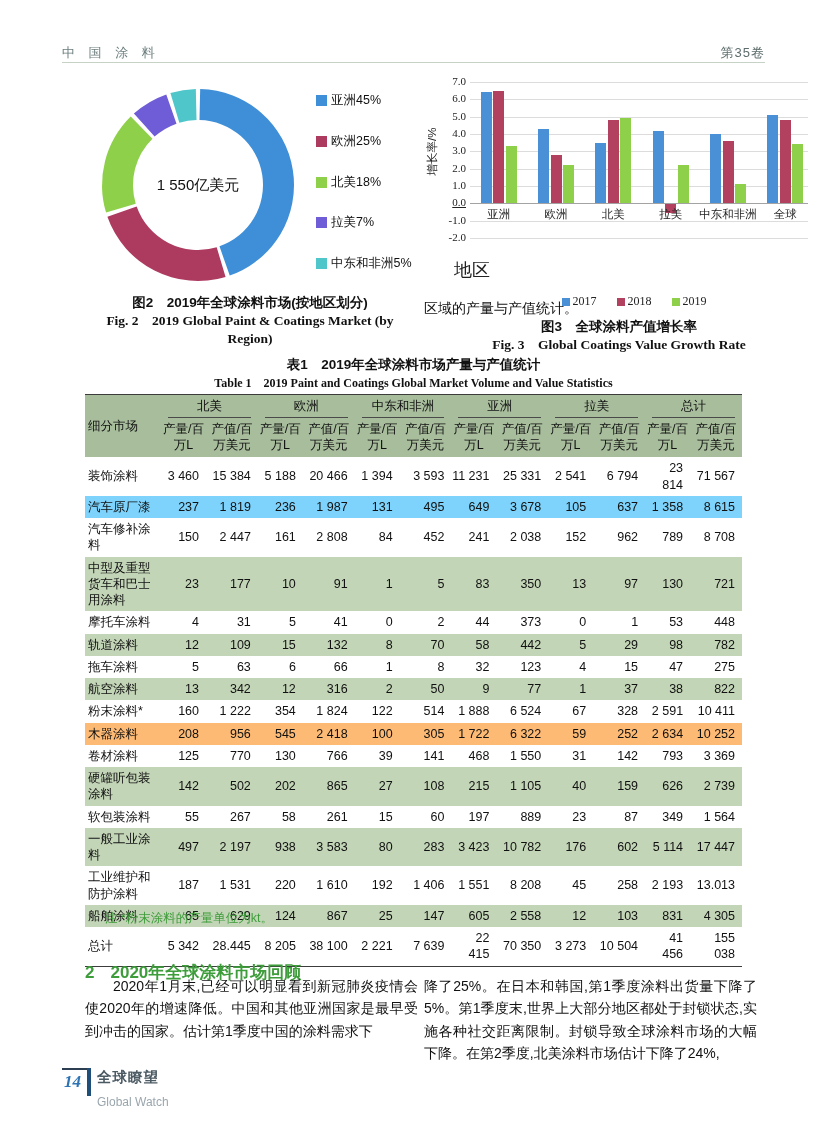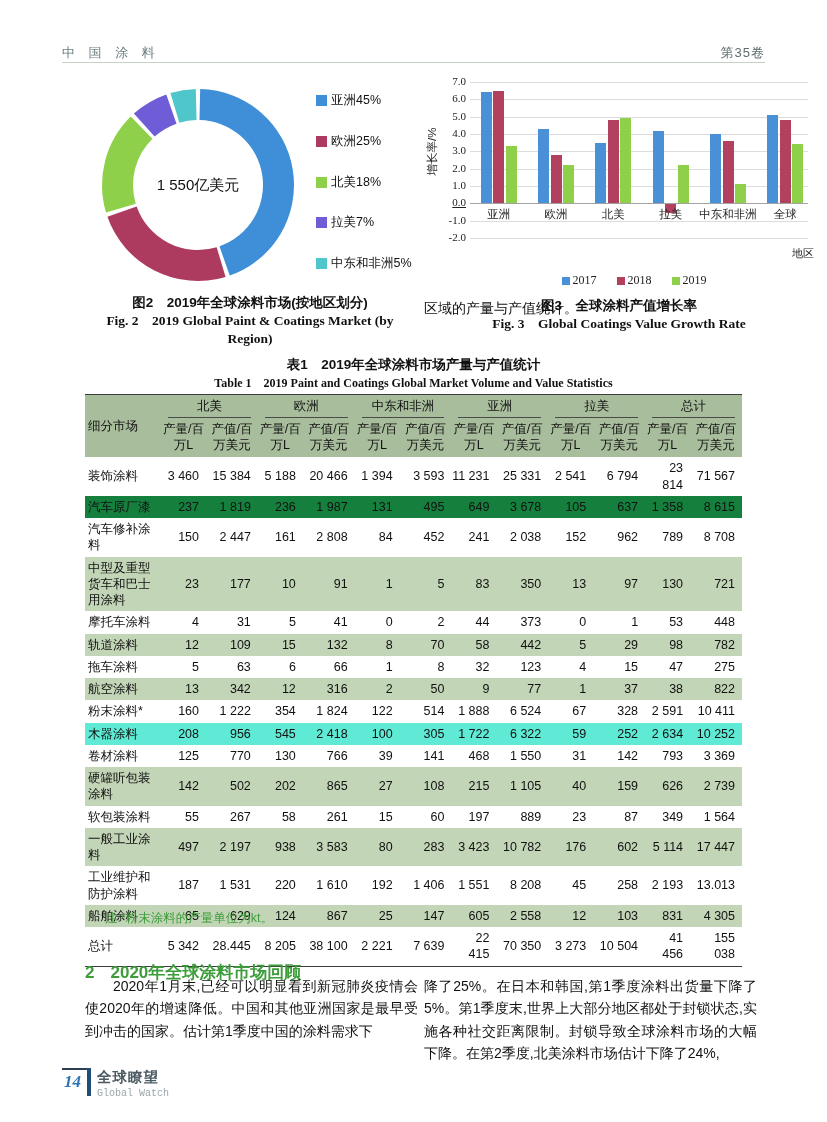--- a/index.html
+++ b/index.html
@@ -40,21 +40,21 @@
     transform:rotate(-90deg); transform-origin:center;
     font-size:11.5px; color:#222; white-space:nowrap; display:block; width:96px; text-align:center;
   }
   .bc-yticks { width:30px; position:relative; height:156px; }
   .bc-ytick { position:absolute; right:4px; font-size:11px; font-family:"Liberation Serif", serif; color:#222; }
   .bc-plot { position:relative; height:156px; flex:1; }
   .gridline { position:absolute; left:0; right:6px; height:1px; background:#dcdcdc; }
   .gridline.zero { background:#a3a3a3; }
   .bc-bar { position:absolute; }
   .bc-cat { position:absolute; font-size:11.5px; color:#222; text-align:center; white-space:nowrap; }
-  .bc-xlabel { text-align:right; font-size:11px; color:#222; margin-top:8px; margin-left:30px; }
+  .bc-xlabel { text-align:left; font-size:18px; color:#222; margin-top:20px; margin-left:30px; }
   .bc-legend { display:flex; justify-content:center; gap:20px; margin-top:12px; margin-left:30px; }
   .bc-li { display:flex; align-items:center; font-size:12px; font-family:"Liberation Serif", serif; color:#222; }
   .bc-li .sw { width:8px; height:8px; margin-right:3px; }
   .fig3 .fig-cap { margin-top:9px; }
 
   .lead-text { position:absolute; left:424px; top:300px; width:332px; font-size:14px; color:#111; }
 
   
   .tbl-title { position:absolute; left:85px; top:356px; width:657px; text-align:center; line-height:1.4; }
   .tbl-title .cn { font-size:13.5px; font-weight:bold; color:#111; }
@@ -81,21 +81,21 @@
   .col-para { position:absolute; width:333px; font-size:14px; line-height:1.6; text-align:justify; color:#111; }
   .col-para.left  { left:85px;  top:975px; text-indent:2em; }
   .col-para.right { left:424px; top:975px; }
 
   
   .footer { position:absolute; left:62px; top:1068px; display:flex; align-items:flex-start; }
   .pagenum-wrap { border-top:2px solid #2c3f52; padding:2px 6px 0 2px; }
   .pagenum { font-family:"Liberation Serif", serif; font-style:italic; font-weight:bold; font-size:17px; }
   .footer-bar { width:4px; height:28px; margin:0 6px 0 0; }
   .brand-cn { font-size:14.5px; font-weight:bold; letter-spacing:1px; }
-  .brand-en { font-size:10px; margin-top:1px;font-family:Liberation Mono, monospace; }
+  .brand-en { font-size:12px; margin-top:8px; }
 </style>
 </head>
 <body>
 
 <div class="page">
 
   <div class="runhead">
     <span class="journal">中 国 涂 料</span>
     <span class="volume">第35卷</span>
   </div>
@@ -286,21 +286,21 @@
             <td class="num">20 466</td>
             <td class="num">1 394</td>
             <td class="num">3 593</td>
             <td class="num">11 231</td>
             <td class="num">25 331</td>
             <td class="num">2 541</td>
             <td class="num">6 794</td>
             <td class="num">23 814</td>
             <td class="num">71 567</td>
           </tr>
-          <tr class="alt" style="background: #15803d;">
+          <tr class="alt" style="background: #7dd3fc;">
             <td class="lbl">汽车原厂漆</td>
             <td class="num">237</td>
             <td class="num">1 819</td>
             <td class="num">236</td>
             <td class="num">1 987</td>
             <td class="num">131</td>
             <td class="num">495</td>
             <td class="num">649</td>
             <td class="num">3 678</td>
             <td class="num">105</td>
@@ -406,21 +406,21 @@
             <td class="num">1 824</td>
             <td class="num">122</td>
             <td class="num">514</td>
             <td class="num">1 888</td>
             <td class="num">6 524</td>
             <td class="num">67</td>
             <td class="num">328</td>
             <td class="num">2 591</td>
             <td class="num">10 411</td>
           </tr>
-          <tr class="alt" style="background: #5eead4; padding-left: 22px;">
+          <tr class="alt" style="background: #fdba74; padding-left: 22px;">
             <td class="lbl">木器涂料</td>
             <td class="num">208</td>
             <td class="num">956</td>
             <td class="num">545</td>
             <td class="num">2 418</td>
             <td class="num">100</td>
             <td class="num">305</td>
             <td class="num">1 722</td>
             <td class="num">6 322</td>
             <td class="num">59</td>

